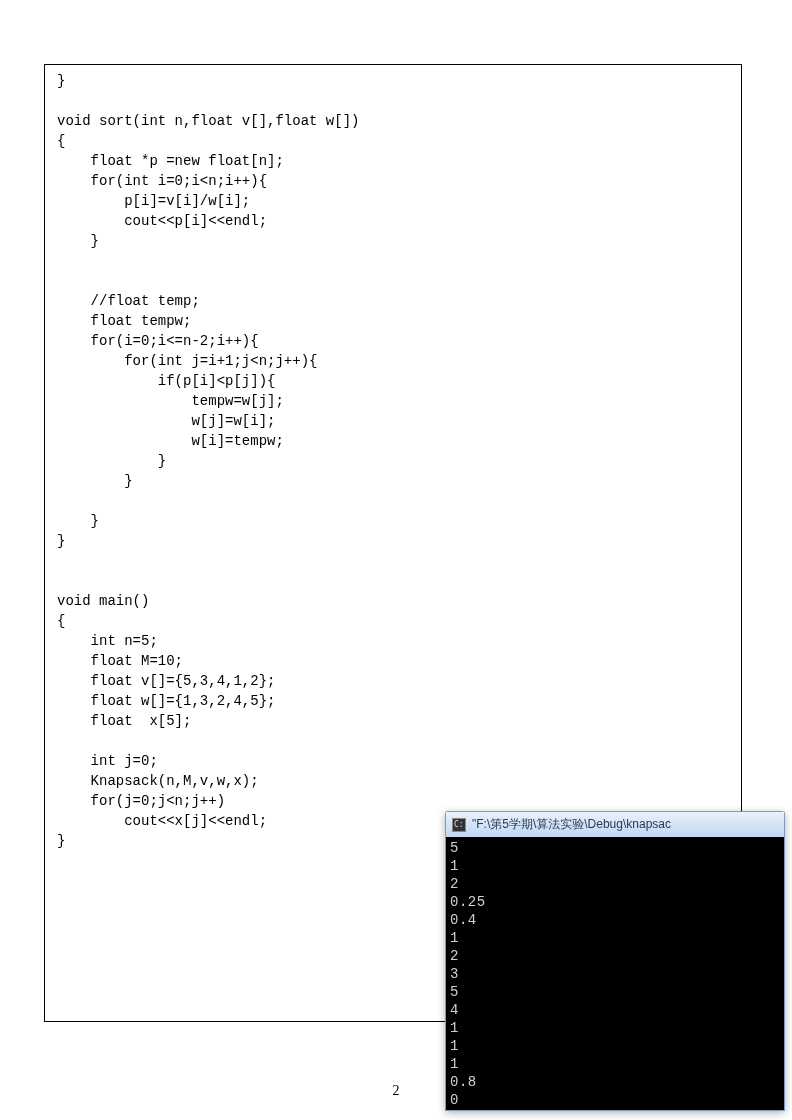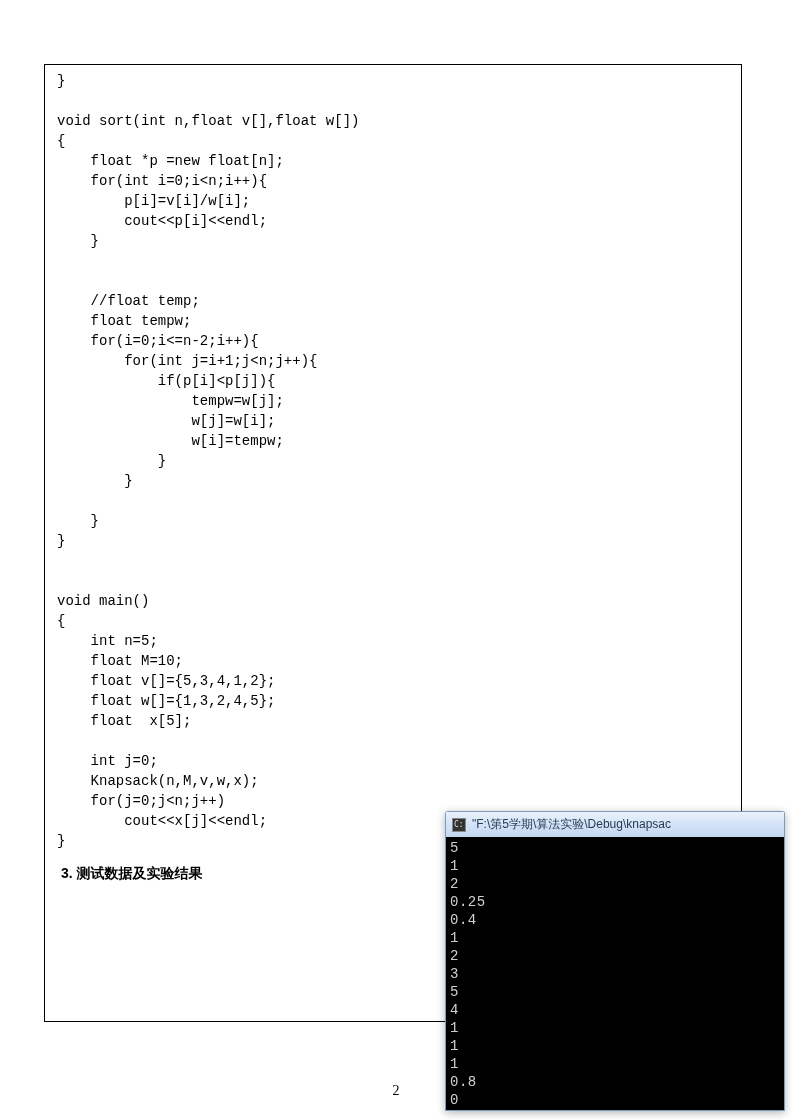--- a/index.html
+++ b/index.html
@@ -142,21 +142,20 @@
     float M=10;
     float v[]={5,3,4,1,2};
     float w[]={1,3,2,4,5};
     float  x[5];
 
     int j=0;
     Knapsack(n,M,v,w,x);
     for(j=0;j&lt;n;j++)
         cout&lt;&lt;x[j]&lt;&lt;endl;
 }</div>
-  <div class="section-heading">3. 测试数据及实验结果</div>
 </div>
 
 <div class="page-number">2</div>
 
 <div class="console-window">
   <div class="console-titlebar">
     <span class="console-icon"></span>
     <span>"F:\第5学期\算法实验\Debug\knapsac</span>
   </div>
   <div class="console-body"><span>5

